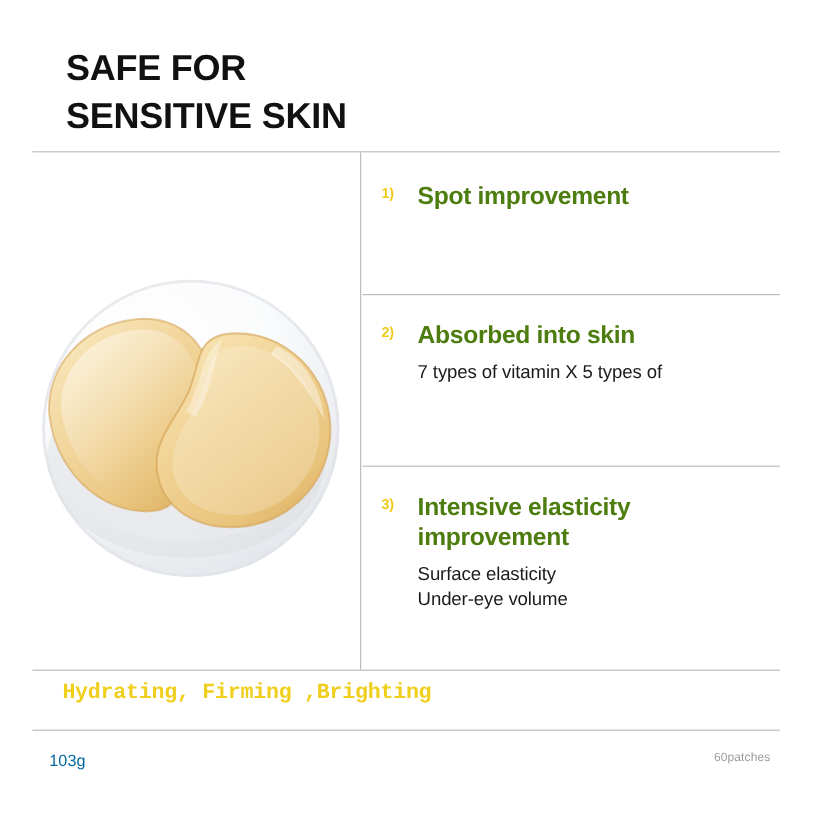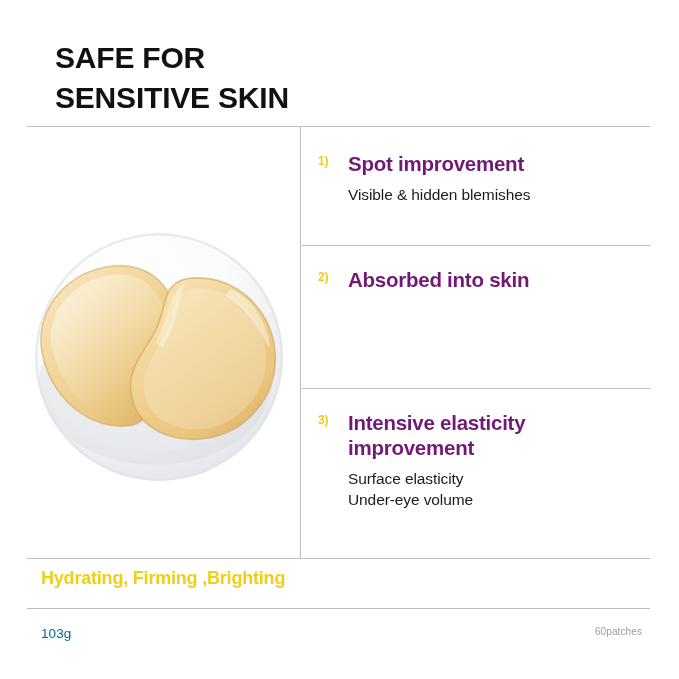--- a/index.html
+++ b/index.html
@@ -102,44 +102,45 @@
     left: 0;
     top: 3px;
     font-size: 12px;
     font-weight: 700;
     color: #EFCB1D;
     letter-spacing: -0.2px;
   }
   .heading {
     font-size: 20.5px;
     font-weight: 700;
-    color: #701a75;
+    color: #4d7c0f;
     line-height: 1.22;
     letter-spacing: -0.25px;
   }
   .desc {
     margin-top: 8px;
     padding-left: 30px;
     font-size: 15.5px;
     font-weight: 400;
     color: #1b1b1b;
     line-height: 1.38;
     letter-spacing: -0.1px;
   }
   .desc-line { display: block; white-space: nowrap; }
 
   
   .tagline {
     position: absolute;
-    left: 41px;
+    left: 52px;
     top: 568px;
     font-size: 18px;
     font-weight: 700;
     color: #F0CE1C;
     letter-spacing: -0.2px;
+    font-family: Liberation Mono, monospace;
   }
   .meta-left {
     position: absolute;
     left: 41px;
     top: 626px;
     font-size: 13.5px;
     color: #0369a1;
     letter-spacing: 0.1px;
   }
   .meta-right {
@@ -242,31 +243,29 @@
     </svg>
   </div>
 
   <div class="features">
 
     <div class="feature f1">
       <div class="feature-head">
         <span class="marker">1)</span>
         <span class="heading">Spot improvement</span>
       </div>
-      <div class="desc">
-        <span class="desc-line">Visible &amp; hidden blemishes</span>
-      </div>
     </div>
 
     <div class="feature f2">
       <div class="feature-head">
         <span class="marker">2)</span>
         <span class="heading">Absorbed into skin</span>
       </div>
       <div class="desc">
+        <span class="desc-line">7 types of vitamin X 5 types of</span>
       </div>
     </div>
 
     <div class="feature f3">
       <div class="feature-head">
         <span class="marker">3)</span>
         <span class="heading">
           <span>Intensive elasticity</span><br>
           <span>improvement</span>
         </span>

